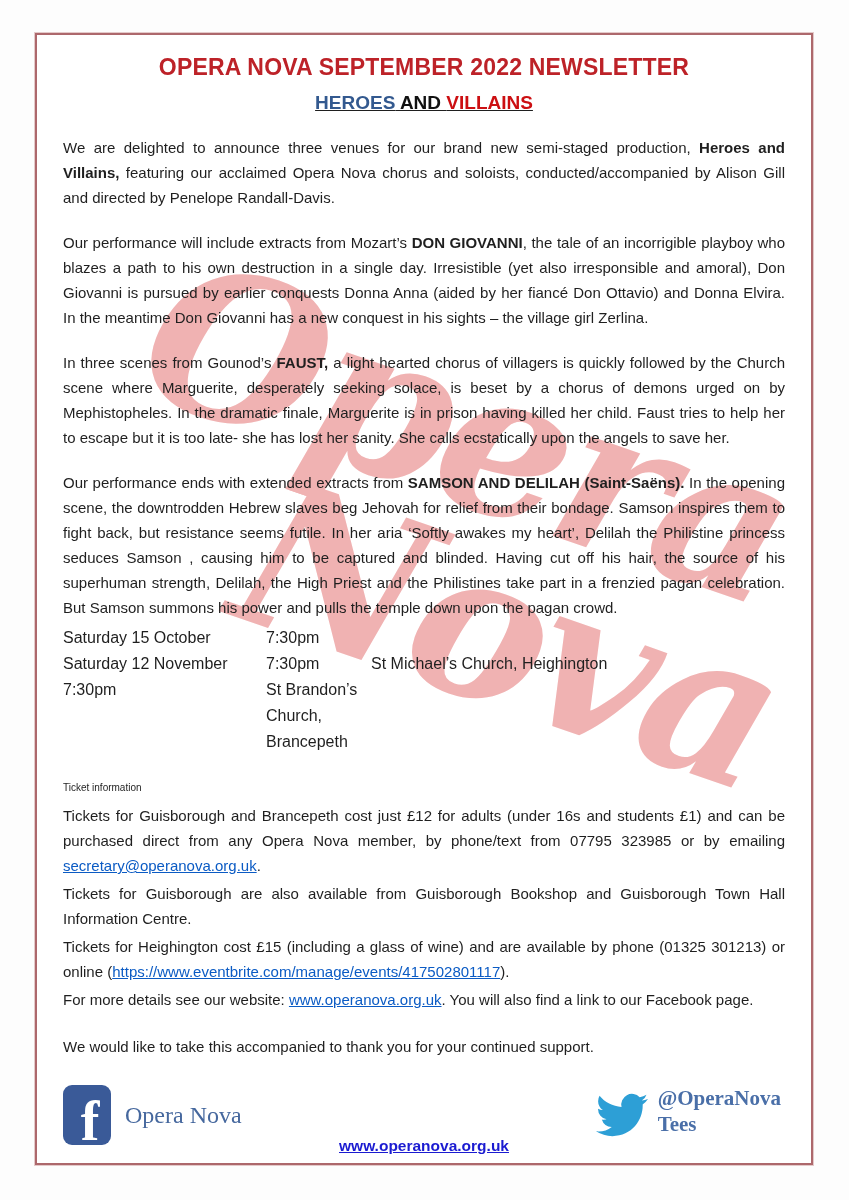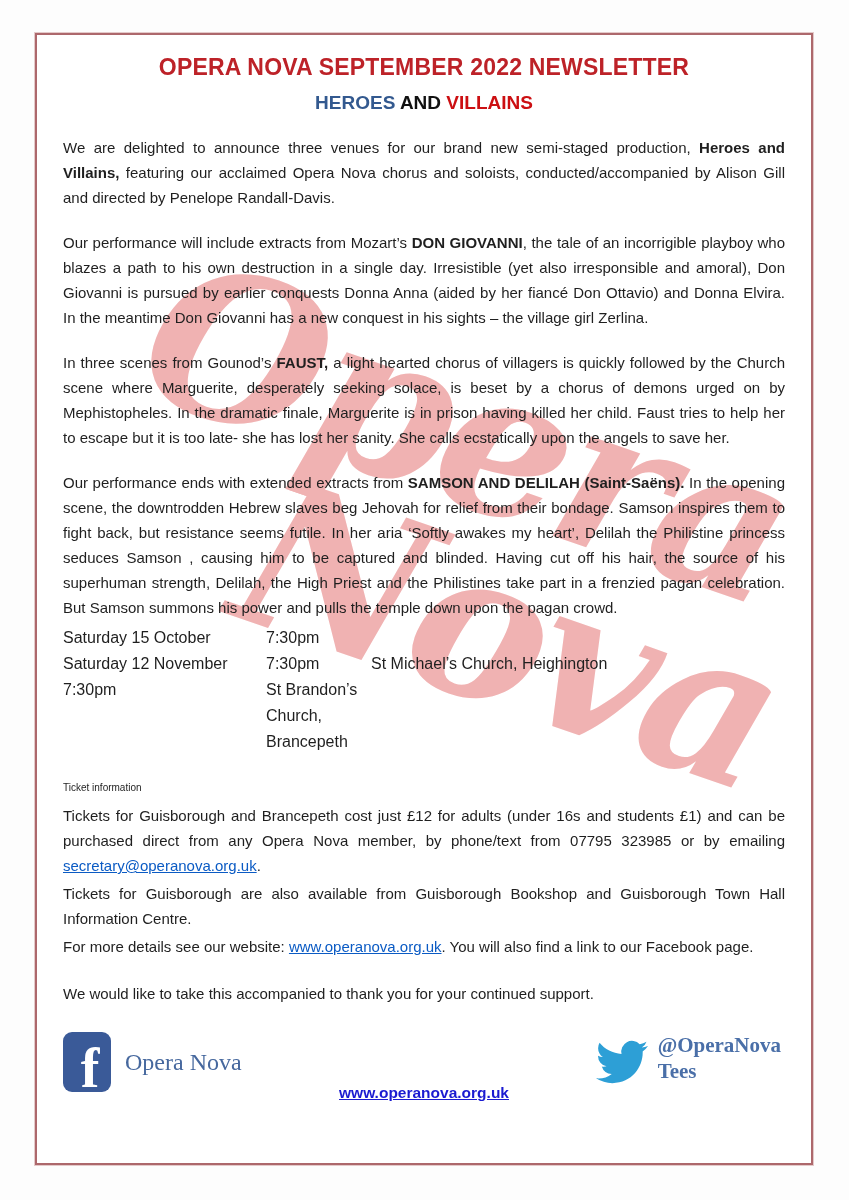--- a/index.html
+++ b/index.html
@@ -24,21 +24,21 @@
     color:var(--watermark-pink,#f0b2b2);line-height:.88;pointer-events:none;
     letter-spacing:-6px;
   }
   .watermark .wline1{font-size:205px;margin-left:30px;}
   .watermark .wline2{font-size:205px;margin-left:190px;}
   h1.title{
     margin:0;text-align:center;font-size:23px;font-weight:bold;
     color:var(--title-red,#bd2228);letter-spacing:.2px;line-height:24px;
   }
   h2.subtitle{
-    margin:12px 0 0 0;text-align:center;font-size:19px;font-weight:bold;line-height:24px;
+    margin:12px 0 0 0;text-align:center;font-size:19px;font-weight:bold;line-height:24px;text-decoration:underline;
   }
   .heroes{color:var(--heroes-blue,#33598f);}
   .and-word{color:#111;}
   .villains{color:var(--villains-red,#cc0f12);}
   p.body{
     margin:20px 0 0 0;font-size:15px;line-height:25px;text-align:justify;
   }
   p.body b{font-weight:bold;}
   a.doc-link{
     color:var(--link-blue,#0b5bc4);text-decoration:underline;cursor:pointer;
@@ -114,20 +114,21 @@
         <span>St Brandon’s Church, Brancepeth</span>
       </div>
     </div>
 
     <p class="tickets-heading">Ticket information</p>
 
     <p class="body tight"><span>Tickets for Guisborough and Brancepeth cost just £12 for adults (under 16s and students £1) and can be purchased direct from any Opera Nova member, by phone/text from 07795 323985 or by emailing </span><a class="doc-link">secretary@operanova.org.uk</a><span>.</span></p>
 
     <p class="body tight">Tickets for Guisborough are also available from Guisborough Bookshop and Guisborough Town Hall Information Centre.</p>
 
+    <p class="body tight"><span>Tickets for Heighington cost £15 (including a glass of wine) and are available by phone (01325 301213) or online (</span><a class="doc-link">https://www.eventbrite.com/manage/events/417502801117</a><span>).</span></p>
 
     <p class="body tight"><span>For more details see our website: </span><a class="doc-link">www.operanova.org.uk</a><span>.  You will also find a link to our Facebook page.</span></p>
 
     <p class="body closing">We would like to take this accompanied to thank you for your continued support.</p>
 
 
     <div class="footer">
       <div class="fb-block">
         <div class="fb-icon">
             <span>f</span>

